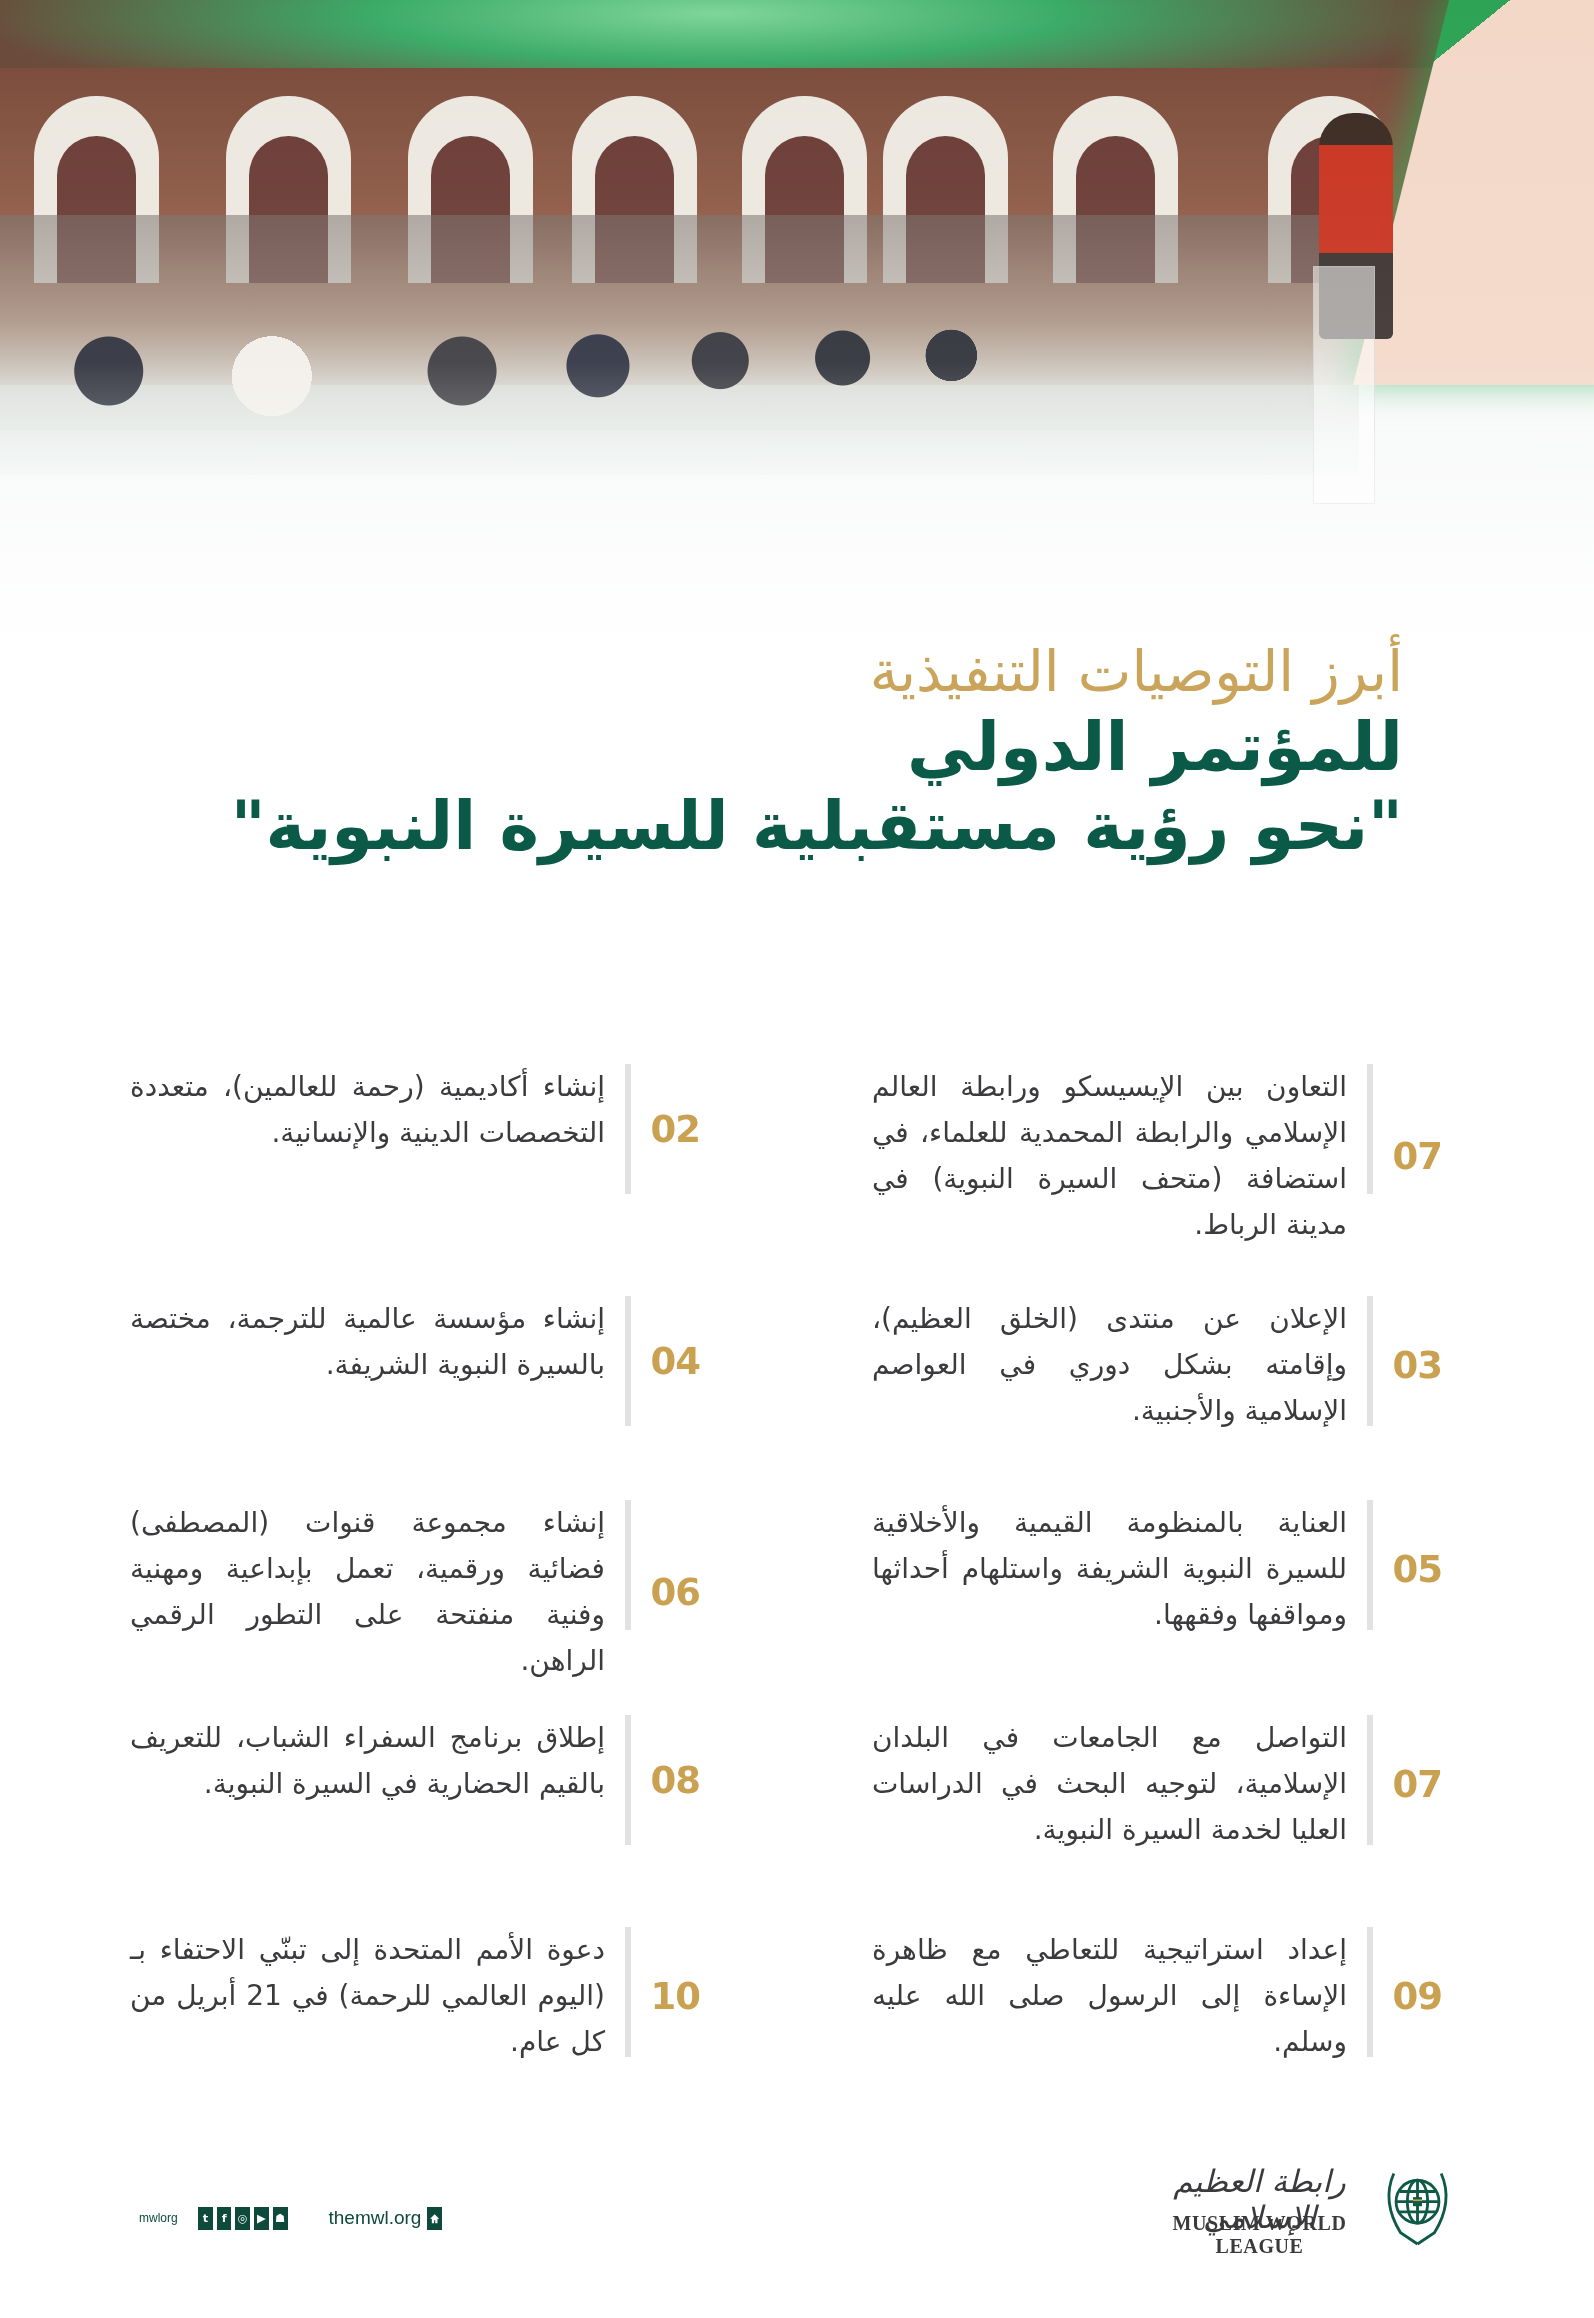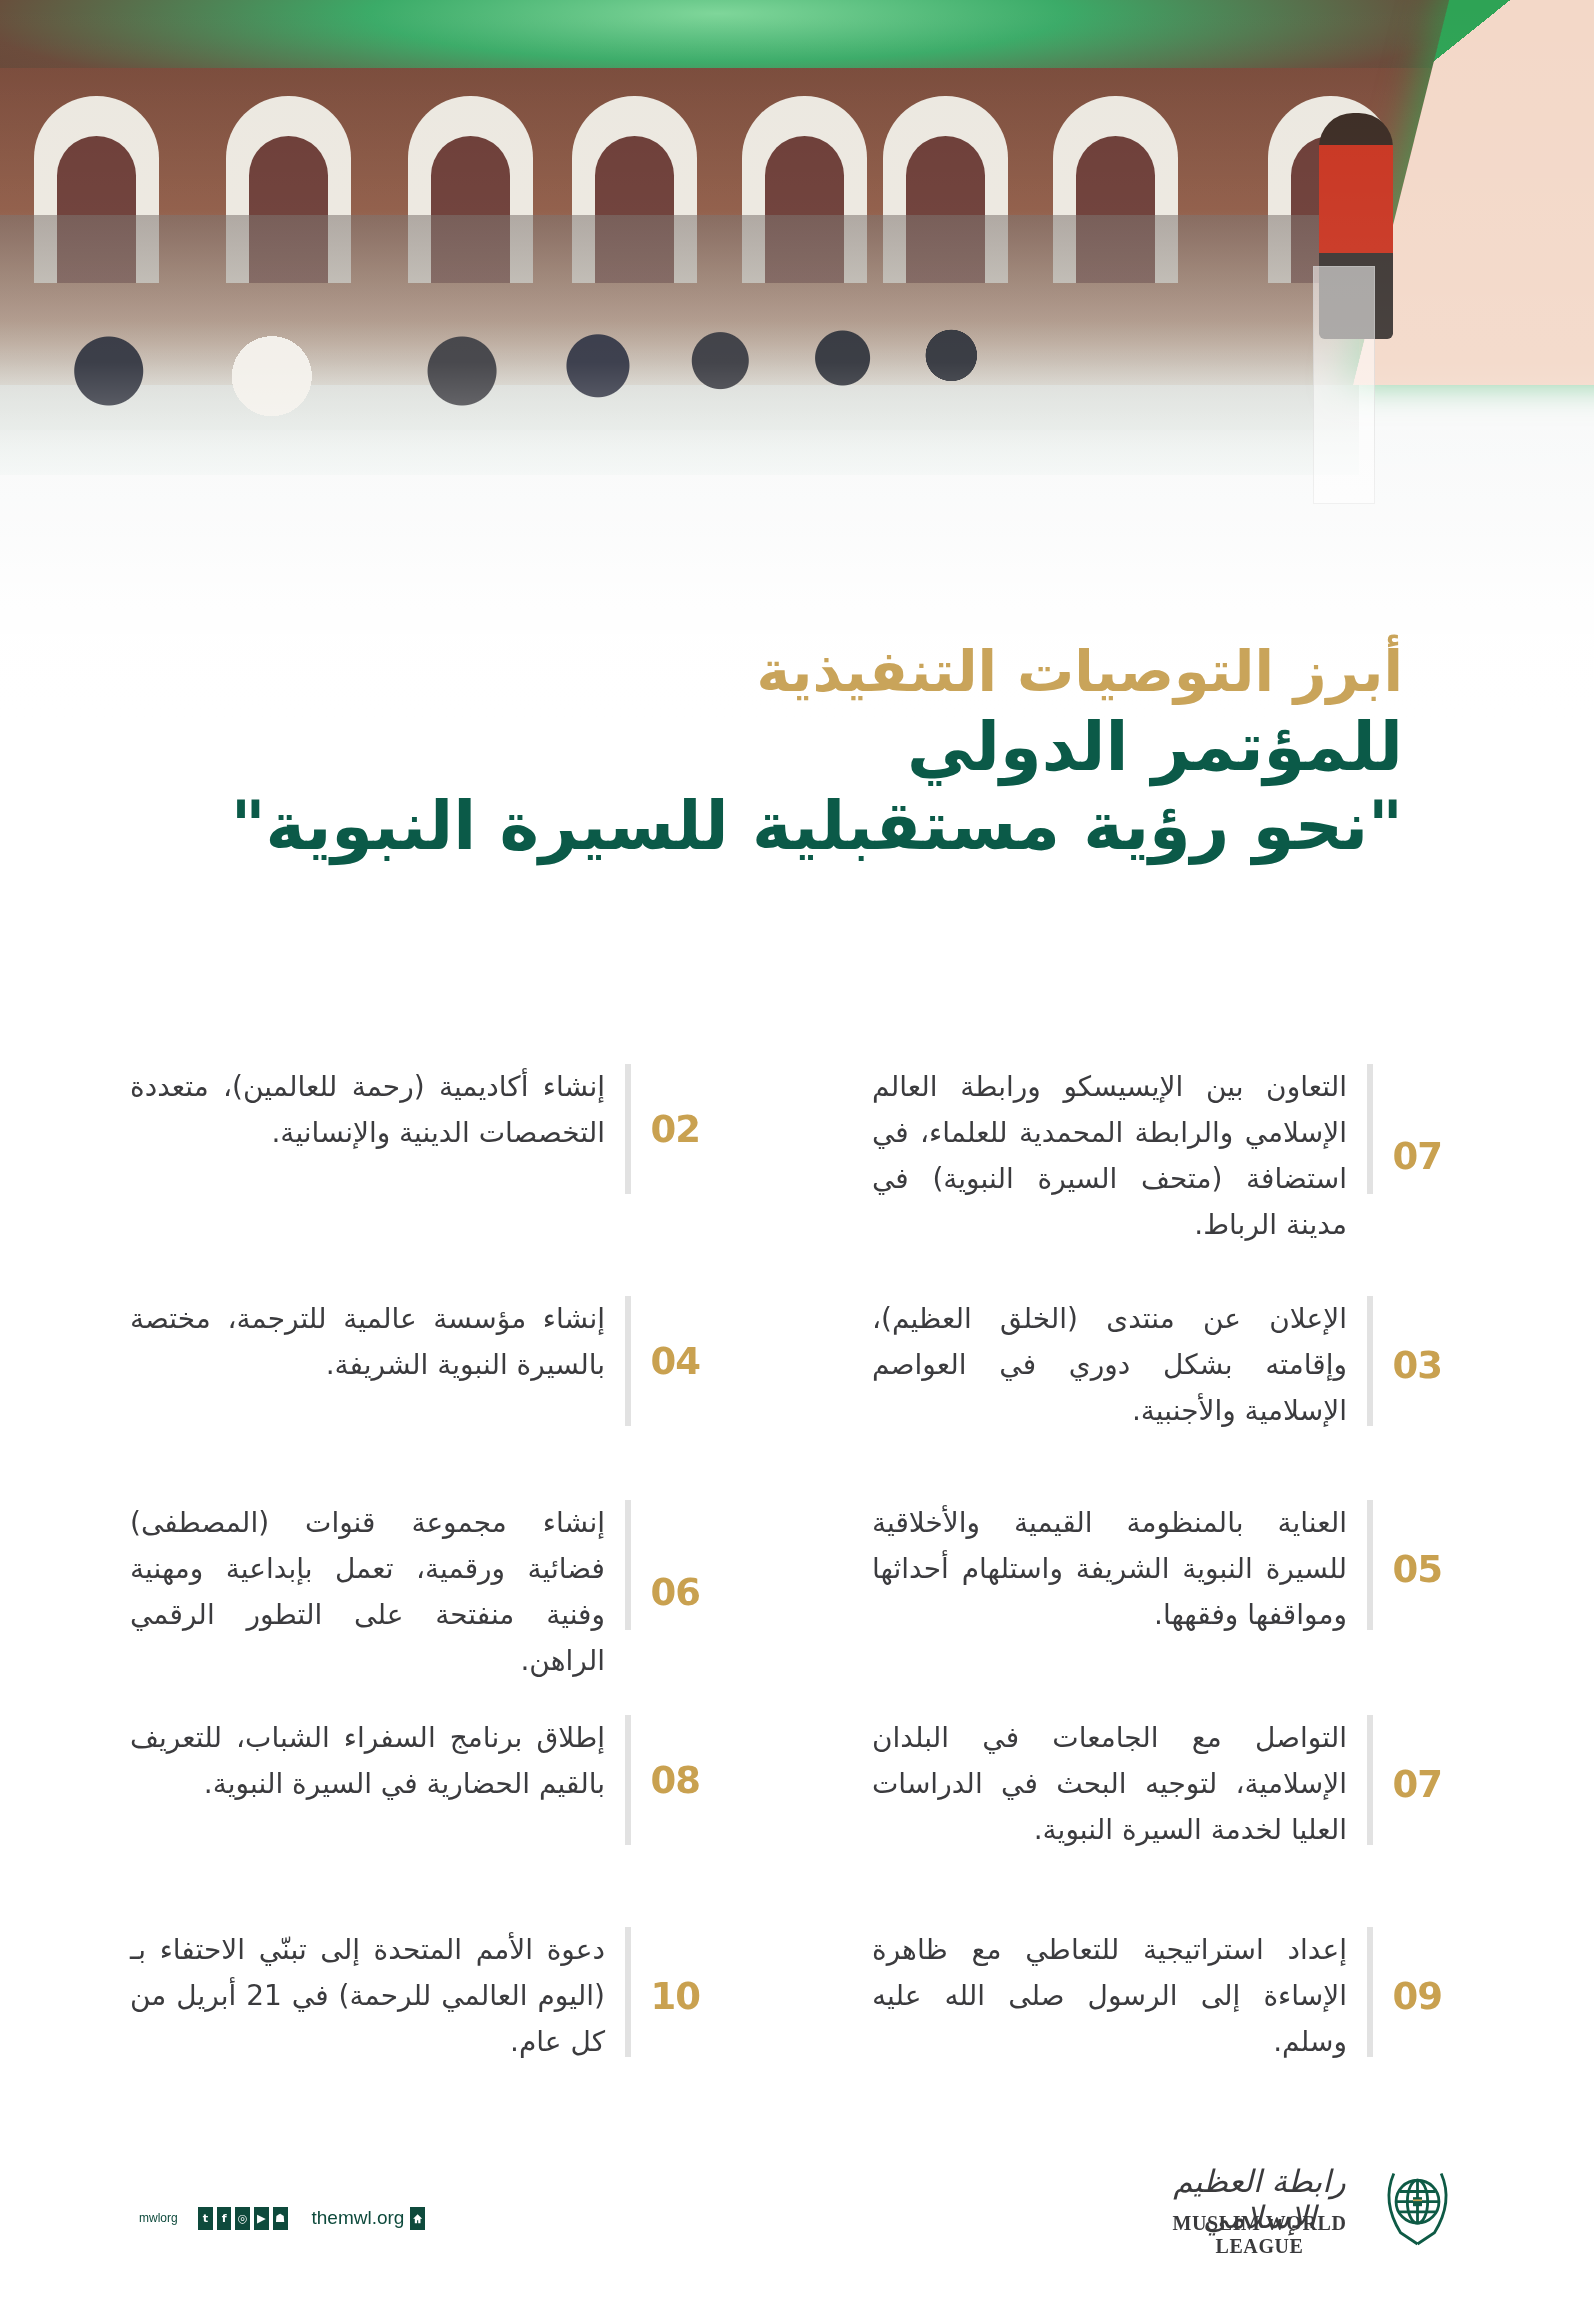--- a/index.html
+++ b/index.html
@@ -59,21 +59,21 @@
     background: rgba(255,255,255,0.55); border: 1.1px solid rgba(200,200,200,0.5);
   }
   .hero .fade {
     position: absolute; left: 0; top: 0; width: 100%; height: 100%;
     background: linear-gradient(180deg, rgba(255,255,255,0) 0%, rgba(255,255,255,0.08) 50%, rgba(255,255,255,0.85) 85%, #ffffff 100%);
   }
 
   
   .title-area { position: absolute; right: 192px; top: 634px; width: 1245px; direction: rtl; text-align: right; }
   .kicker {
-    font-family: "DejaVu Sans", sans-serif; font-weight: bold;
+    font-family: "DejaVu Sans", sans-serif; font-weight: normal;
     font-size: 57px; line-height: 74px; color: #c9a45a;
   }
   .headline {
     font-family: "DejaVu Sans", sans-serif; font-weight: bold;
     font-size: 67px; line-height: 79px; color: #0b5a48;
   }
   .headline .h-line2 { display: block; }
 
   
   .rec {
@@ -97,21 +97,21 @@
   .col-l { left: 130px; }
 
   
   .footer-left { position: absolute; left: 139px; top: 2207px; display: flex; align-items: center; }
   .handle { font-family: "Liberation Sans", sans-serif; font-size: 12px; color: #0e4a3c; margin-right: 20.4px; }
   .soc {
     width: 14.7px; height: 22.6px; background: #0e4a3c; color: #fff; margin-right: 4px;
     display: flex; align-items: center; justify-content: center;
     font-family: "DejaVu Sans", sans-serif; font-size: 11.3px; font-weight: bold;
   }
-  .site { font-family: "Liberation Sans", sans-serif; font-size: 19px; color: #0e4a3c; margin-left: 20px; margin-right: 5.7px; }
+  .site { font-family: "Liberation Sans", sans-serif; font-size: 19px; color: #0e4a3c; margin-left: 37px; margin-right: 5.7px; }
   .home-btn { width: 14.7px; height: 22.6px; background: #0e4a3c; display: flex; align-items: center; justify-content: center; }
 
   .logo { position: absolute; left: 1149px; top: 2157px; width: 317px; height: 96px; }
   .logo-ar {
     position: absolute; left: 0; top: 5.7px; width: 221px; text-align: center; direction: rtl;
     font-family: "DejaVu Serif", serif; font-size: 31px; color: #3a3a3c; font-style: italic;
   }
   .logo-en {
     position: absolute; left: 0; top: 55px; width: 221px; text-align: center;
     font-family: "Liberation Serif", serif; font-weight: bold; font-size: 20px; color: #3a3a3c; letter-spacing: 0.6px;

